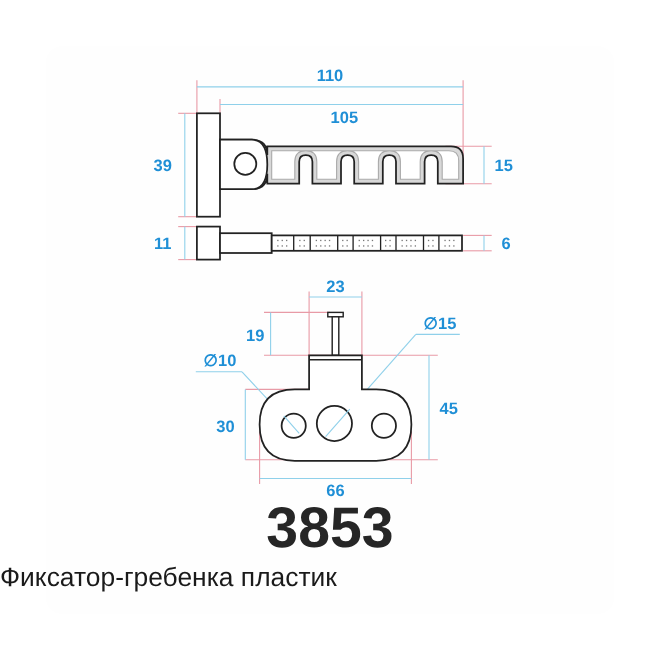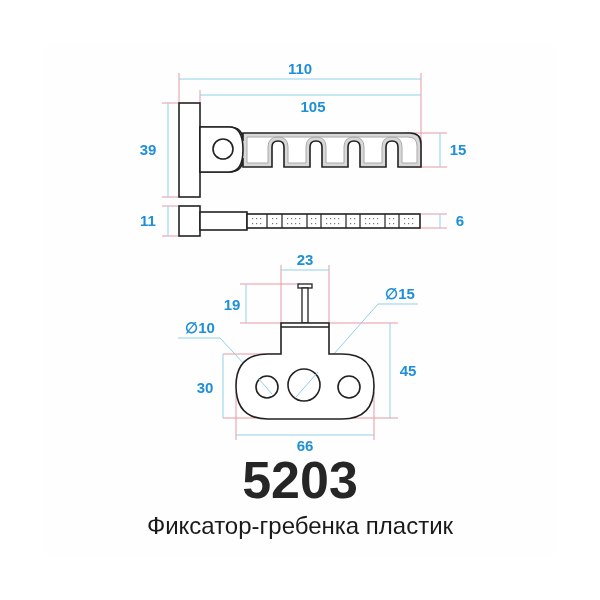--- a/index.html
+++ b/index.html
@@ -1,21 +1,21 @@
 <!DOCTYPE html>
 <html><head>
 <meta charset="utf-8">
 <style>
   html, body { margin: 0; padding: 0; background: #ffffff; }
   body { width: 600px; height: 600px; position: relative; overflow: hidden; font-family: "Liberation Sans", sans-serif; }
   .panel { position: absolute; left: 42px; top: 42px; width: 516px; height: 516px; background: #fefefe; border-radius: 14px; }
   svg.drawing { position: absolute; left: 0; top: 0; }
   .dim { font-family: "Liberation Sans", sans-serif; font-weight: bold; font-size: 15px; fill: #1f8fd6; }
   .model { position: absolute; left: 0; width: 600px; top: 450px; text-align: center; font-family: "Liberation Sans", sans-serif; font-weight: bold; font-size: 52px; color: #262626; line-height: 60px; }
-  .desc { position: absolute; left: 0; width: 600px; top: 511px; text-align: center; font-family: "Liberation Sans", sans-serif; font-size: 24px; color: #1a1a1a; line-height: 30px; }
+  .desc { position: absolute; left: 0; width: 600px; top: 511px; font-family: "Liberation Sans", sans-serif; font-size: 24px; color: #1a1a1a; line-height: 30px; }
 </style>
 </head>
 <body>
 
 <div class="panel"></div>
 
 <svg class="drawing" width="600" height="600" viewBox="0 0 600 600">
 
   <g>
 
@@ -173,14 +173,14 @@
     <text class="dim" x="305" y="265" text-anchor="middle">23</text>
     <text class="dim" x="232" y="310" text-anchor="middle">19</text>
     <text class="dim" x="200" y="333" text-anchor="middle">∅10</text>
     <text class="dim" x="400" y="299" text-anchor="middle">∅15</text>
     <text class="dim" x="205" y="393" text-anchor="middle">30</text>
     <text class="dim" x="408" y="376" text-anchor="middle">45</text>
     <text class="dim" x="305" y="451" text-anchor="middle">66</text>
   </g>
 </svg>
 
-<div class="model">5203</div>
+<div class="model">3853</div>
 <div class="desc">Фиксатор-гребенка пластик</div>
 
 </body></html>

